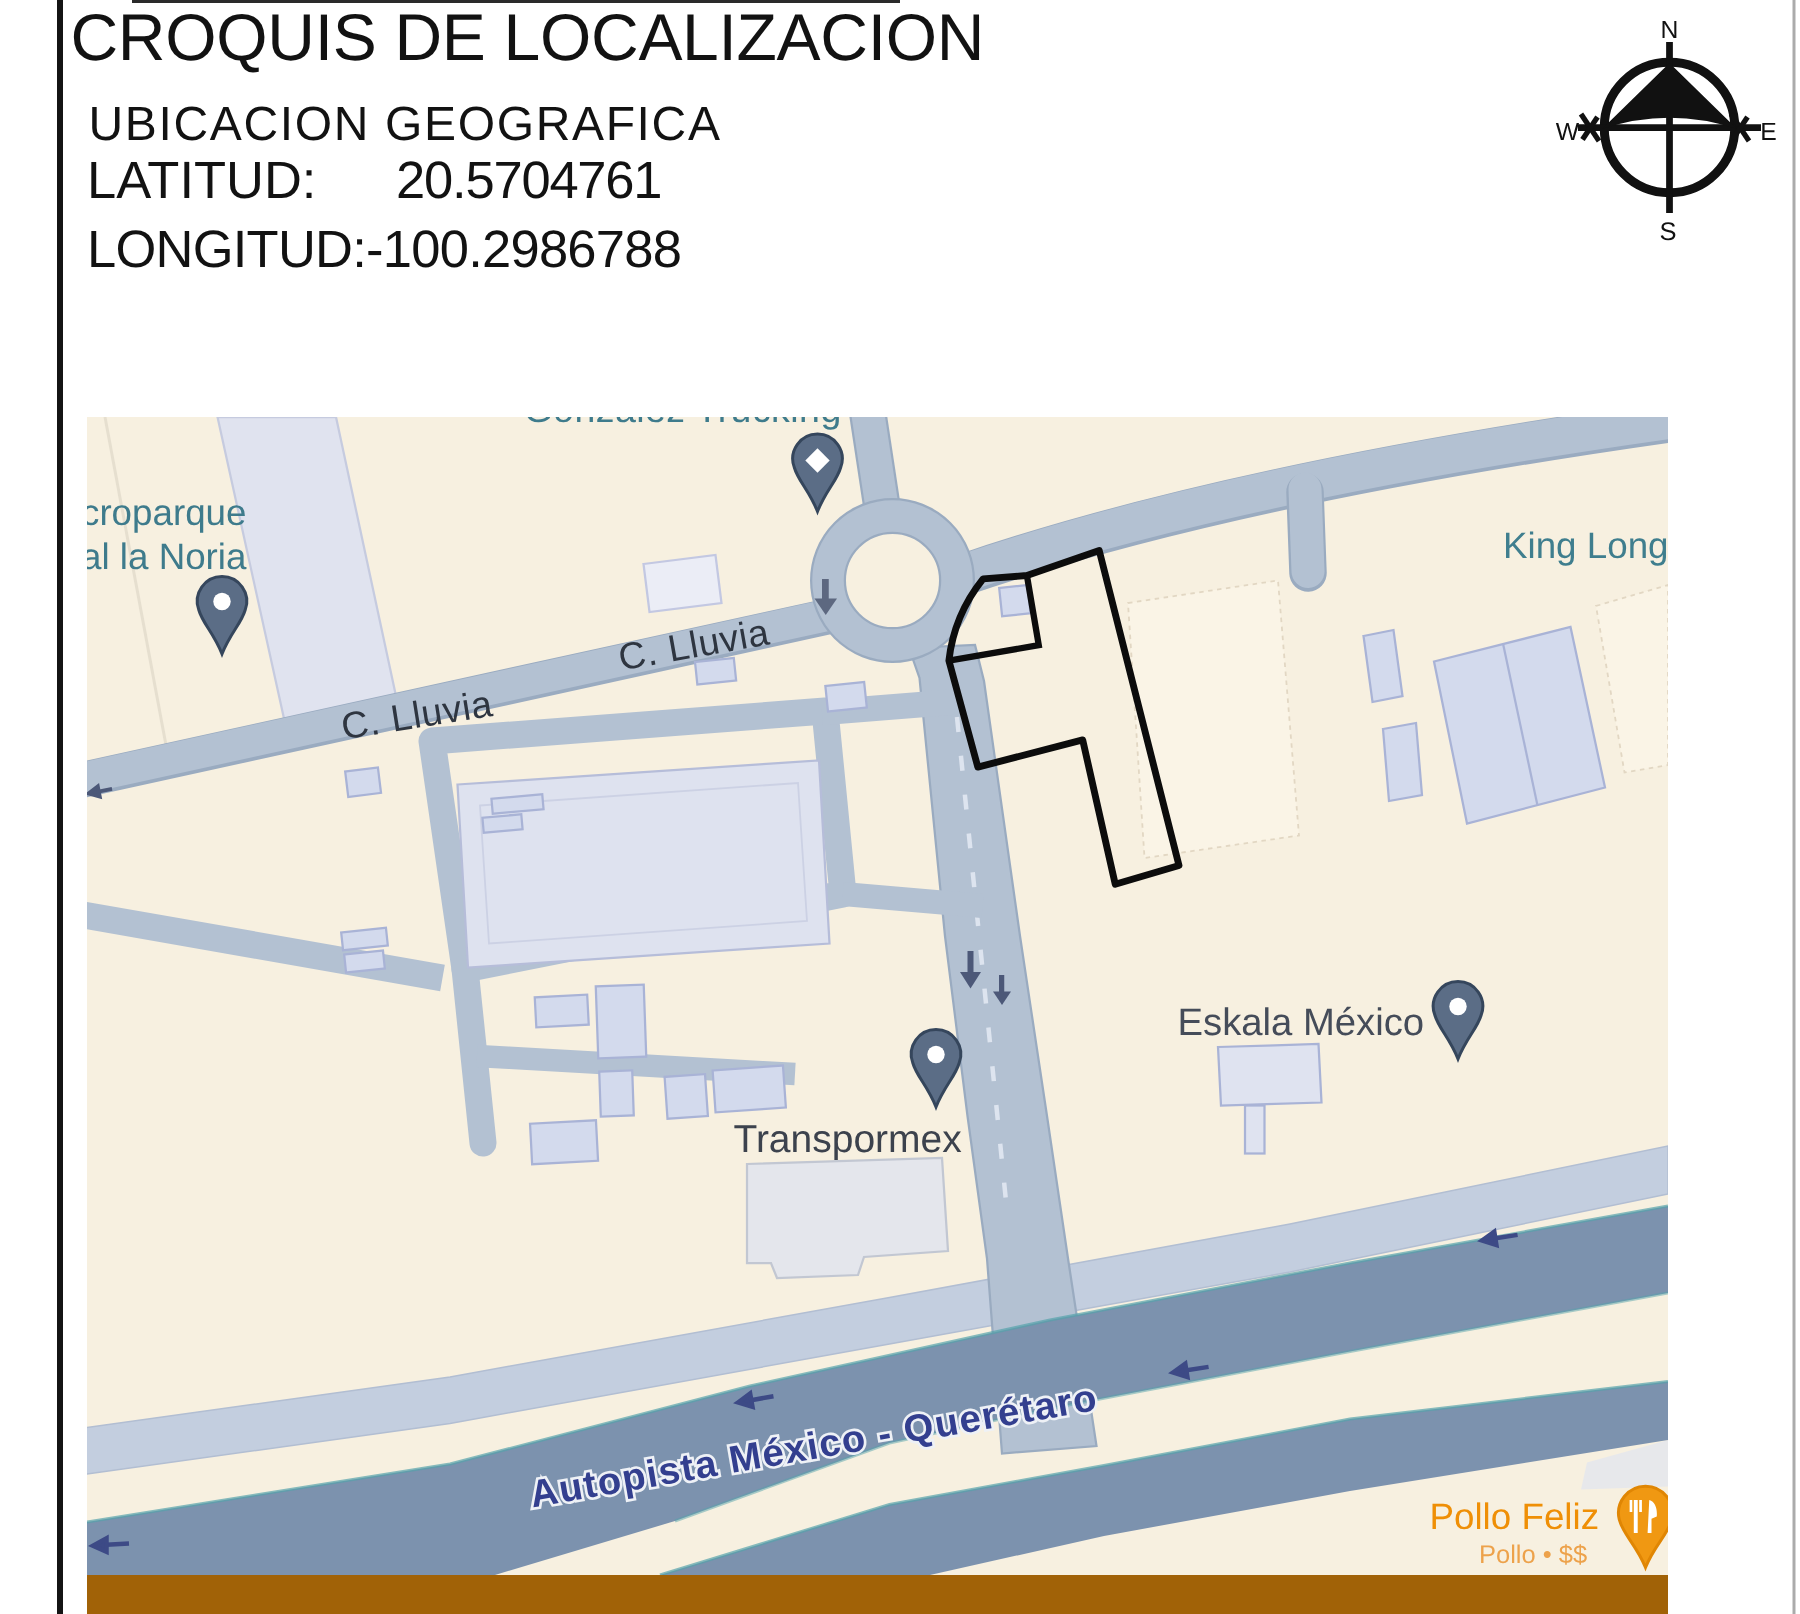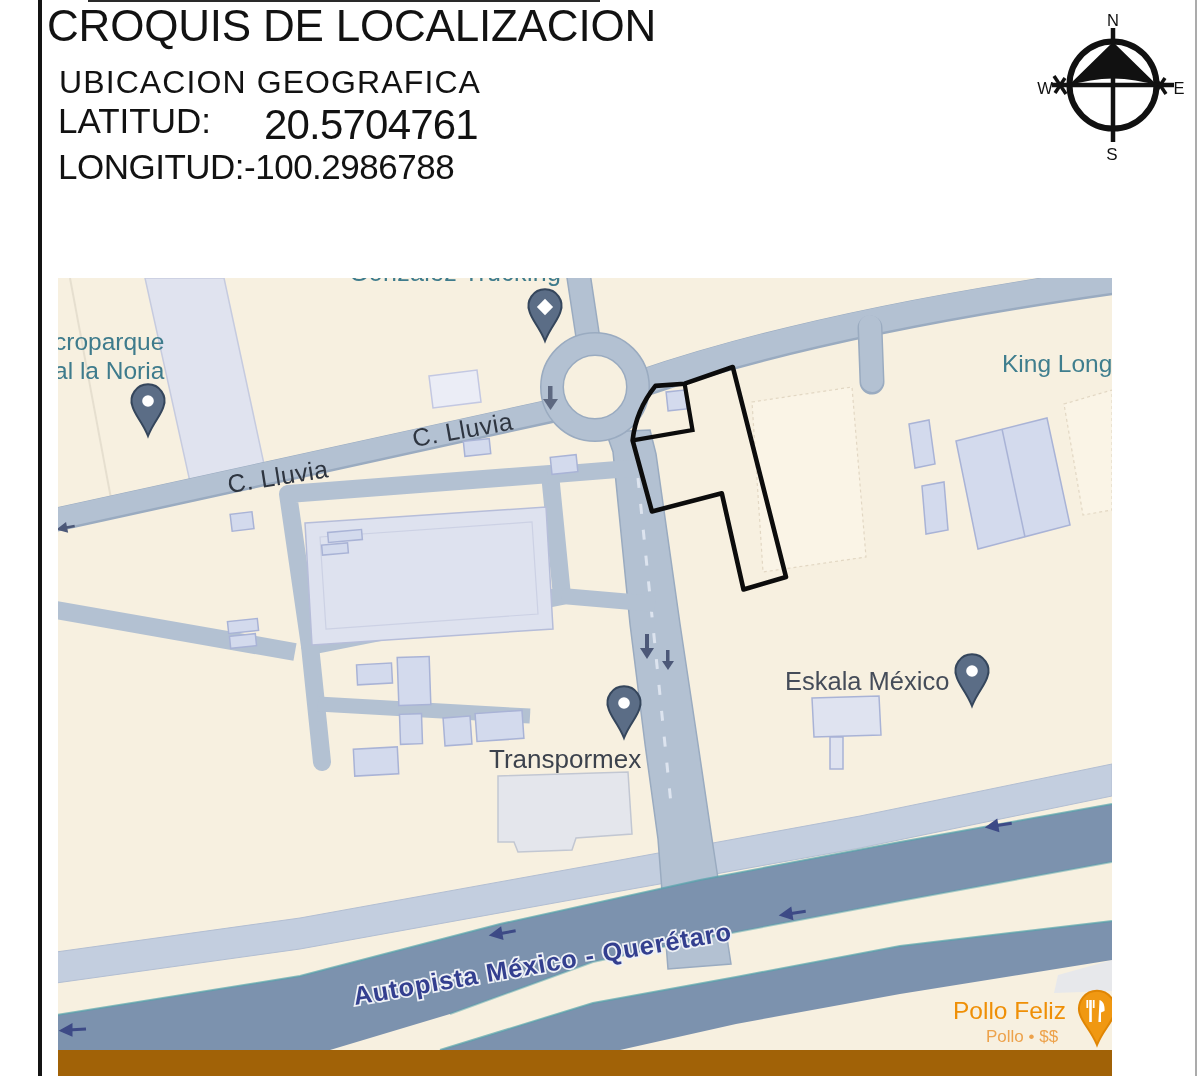--- a/index.html
+++ b/index.html
@@ -16,21 +16,21 @@
   <div class="abs" style="left:88px;top:0;width:512px;height:2px;background:#2a2a2a;"></div>
 
   <div class="abs" style="left:1195px;top:0;width:2px;height:1076px;background:#ababab;"></div>
 
   <div class="abs" id="t-title" style="left:47px;top:1px;font-size:44px;color:#121212;letter-spacing:-0.2px;white-space:nowrap;text-align:right;">CROQUIS DE LOCALIZACION</div>
 
   <div class="abs" id="t-ubic" style="left:59px;top:64px;font-size:32px;color:#121212;letter-spacing:1.1px;white-space:nowrap;">UBICACION GEOGRAFICA</div>
 
   <div class="abs" id="t-lat" style="left:58px;top:101px;font-size:35px;color:#121212;white-space:nowrap;">LATITUD:</div>
 
-  <div class="abs" id="t-latv" style="left:264px;top:101px;font-size:42px;color:#121212;letter-spacing:-0.8px;white-space:nowrap;">20.5704761</div>
+  <div class="abs" id="t-latv" style="left:264px;top:101px;font-size:35px;color:#121212;letter-spacing:-0.8px;white-space:nowrap;">20.5704761</div>
 
   <div class="abs" id="t-lon" style="left:58px;top:133px;font-size:35px;color:#121212;letter-spacing:-0.5px;white-space:nowrap;margin-top:14px;">LONGITUD:-100.2986788</div>
 
   <svg class="abs" style="left:1035px;top:3px;" width="160" height="170" viewBox="1035 3 160 170">
 
     <circle cx="1113" cy="85" r="43.5" fill="none" stroke="#111111" stroke-width="6"></circle>
 
     <line x1="1113" y1="28" x2="1113" y2="142" stroke="#111111" stroke-width="4.5"></line>
 
     <line x1="1052" y1="85" x2="1174" y2="85" stroke="#111111" stroke-width="4.5"></line>

